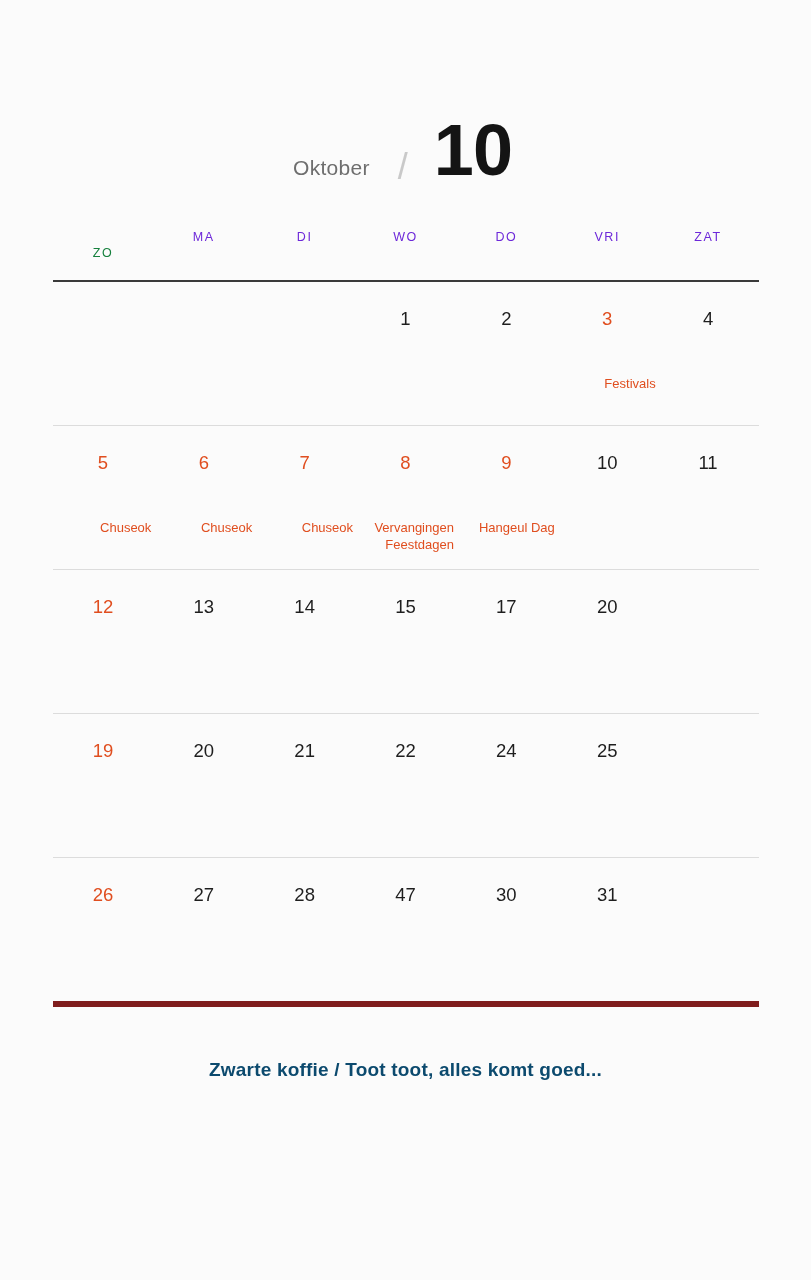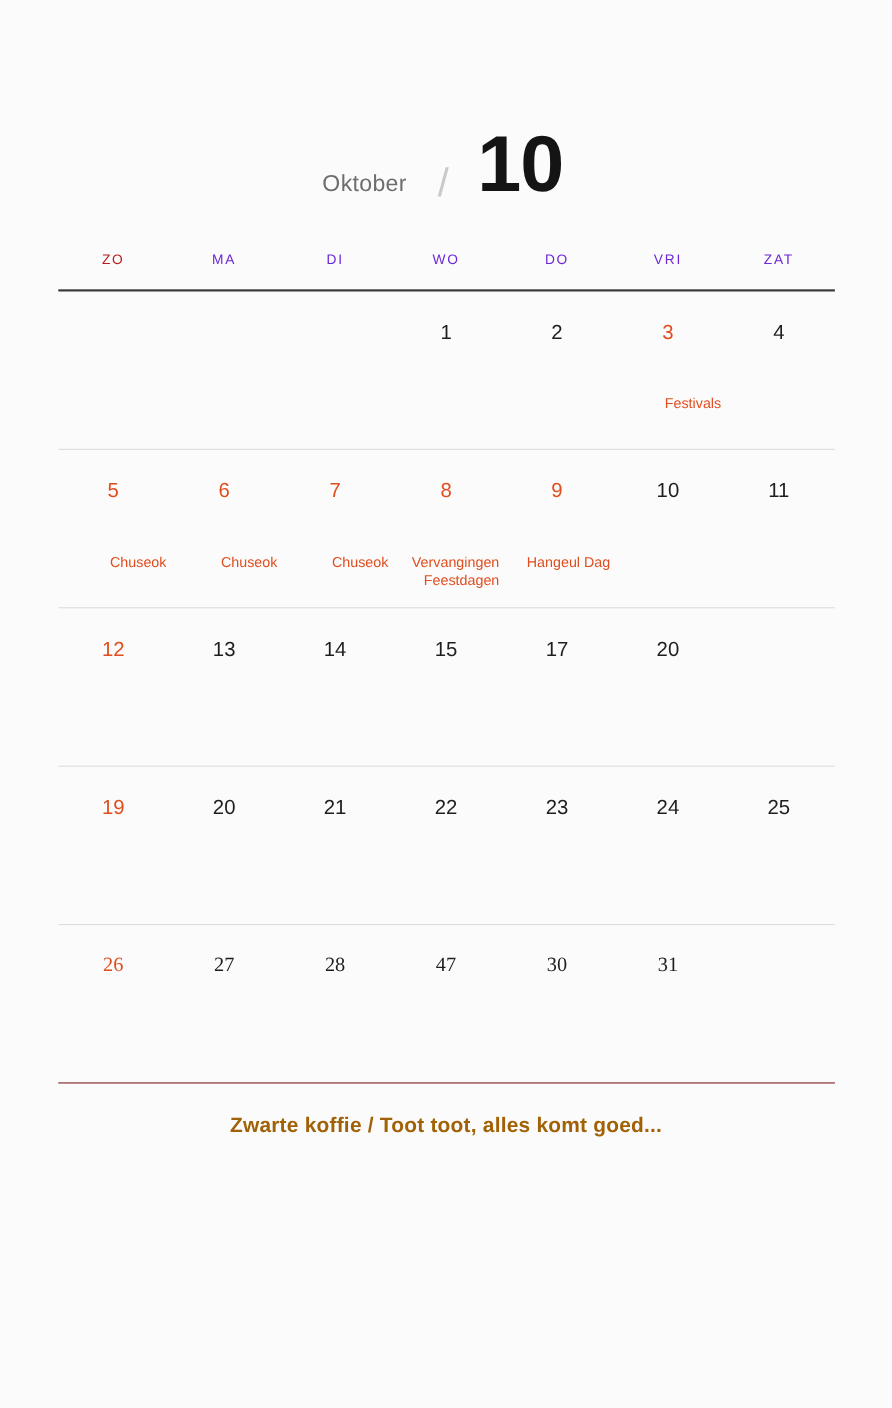--- a/index.html
+++ b/index.html
@@ -67,33 +67,33 @@
     border-bottom: 2px solid #3a3a3a;
     padding-bottom: 20px;
   }
   .weekday {
     text-align: center;
     font-size: 12.5px;
     letter-spacing: 1.6px;
     color: #6d28d9;
   }
   .weekday.sun {
-    color: #b91c1c;
+    color: #15803d;
+    margin-top: 16px;
   }
 
   .week {
     display: grid;
     grid-template-columns: repeat(7, 1fr);
     border-bottom: 1px solid #dcdcdc;
     min-height: 143px;
     position: relative;
   }
   .week:last-of-type {
-    border-bottom: 1px solid #7f1d1d;
-    font-family: Liberation Serif, serif;
+    border-bottom: 6px solid #7f1d1d;
   }
 
   .day {
     padding-top: 28px;
     text-align: center;
     position: relative;
   }
   .daynum {
     font-size: 18.5px;
     color: #1e1e1e;
@@ -122,22 +122,23 @@
   
   .footer {
     width: 706px;
     margin: 0 auto;
     text-align: center;
     padding-top: 28px;
   }
   .footer-text {
     font-size: 19px;
     font-weight: bold;
-    color: #a16207;
+    color: #0c4a6e;
     letter-spacing: 0.2px;
+    margin-top: 24px;
   }
 </style>
 </head>
 <body>
 
 <div class="page">
 
   <div class="cal-header">
     <span class="month-name">Oktober</span>
     <span class="slash">/</span>
@@ -256,24 +257,20 @@
       </div>
       <div class="day">
         <span class="daynum">21</span>
         <div class="event"></div>
       </div>
       <div class="day">
         <span class="daynum">22</span>
         <div class="event"></div>
       </div>
       <div class="day">
-        <span class="daynum">23</span>
-        <div class="event"></div>
-      </div>
-      <div class="day">
         <span class="daynum">24</span>
         <div class="event"></div>
       </div>
       <div class="day">
         <span class="daynum">25</span>
         <div class="event"></div>
       </div>
     </div>
 
     <div class="week">

